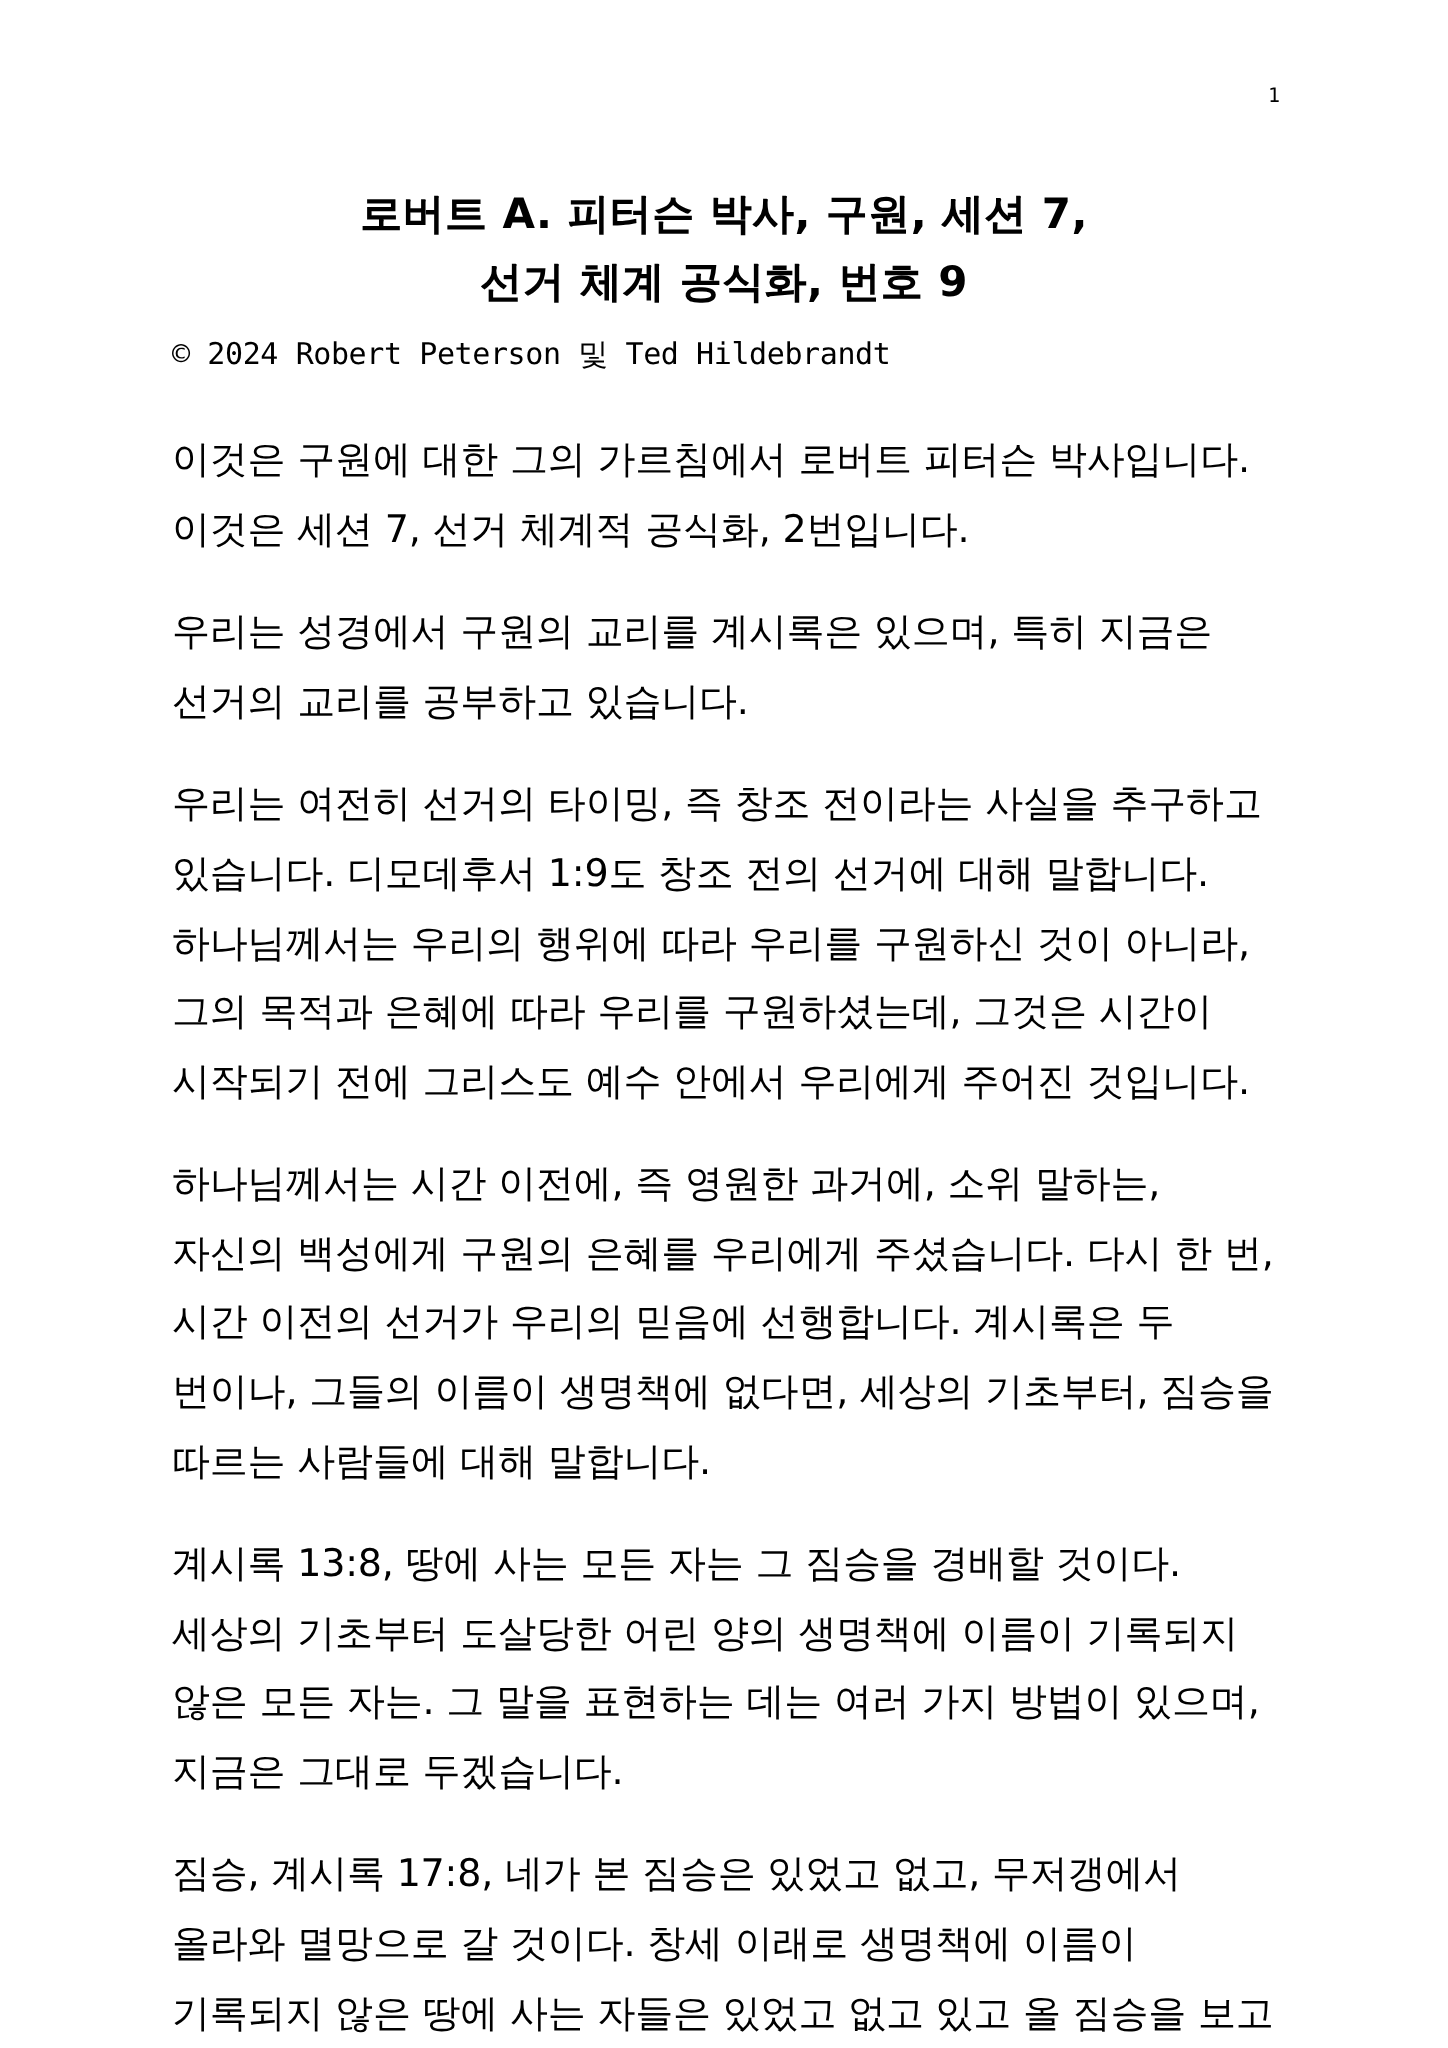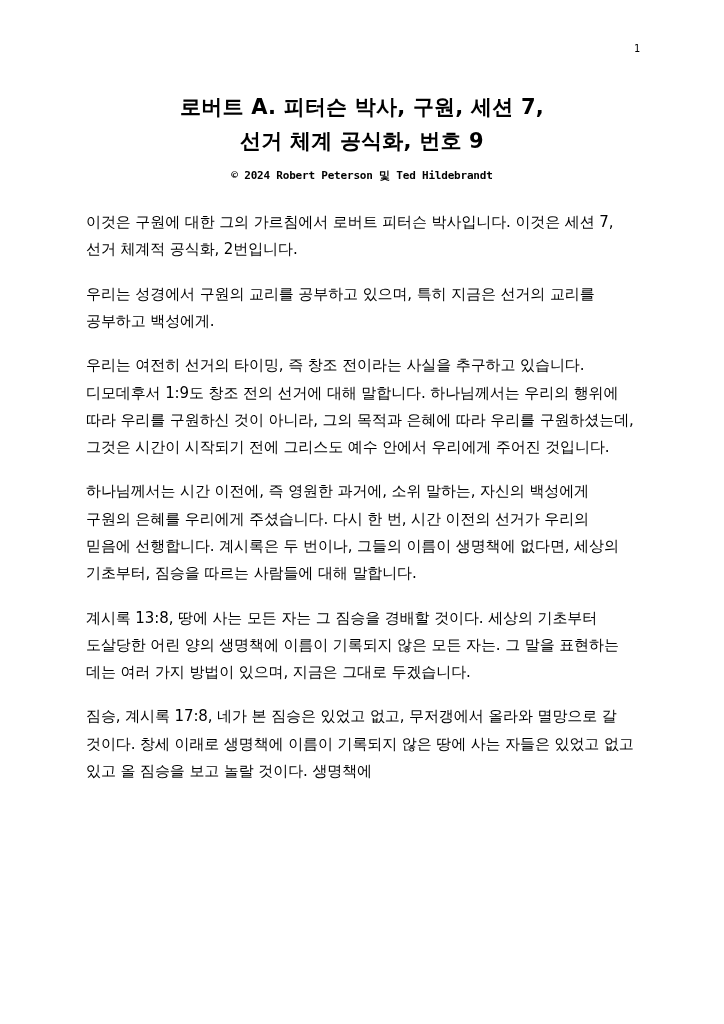--- a/index.html
+++ b/index.html
@@ -44,32 +44,32 @@
     font-weight: bold;
     line-height: 1.62;
     letter-spacing: 0.2px;
     margin: 0 0 2px 0;
   }
   .doc-title .line {
     display: block;
     white-space: pre;
   }
   .copyright {
-    text-align: center;
+    text-align: left;
     font-family: "DejaVu Sans Mono", monospace;
-    font-size: 11px;
-    font-weight: bold;
+    font-size: 15px;
+    font-weight: normal;
     margin: 10px 0 0 0;
     letter-spacing: -0.2px;
   }
   .body-text {
     margin-top: 26px;
   }
   .para {
-    font-size: 15px;
+    font-size: 19px;
     line-height: 1.82;
     margin: 0 0 17px 0;
     text-align: left;
     letter-spacing: -0.1px;
     word-break: keep-all;
   }
   .para:last-child {
     margin-bottom: 12px;
   }
 </style>
@@ -84,21 +84,21 @@
 
     <h1 class="doc-title">
       <span class="line">로버트 A. 피터슨 박사, 구원, 세션 7,</span>
       <span class="line">선거 체계 공식화, 번호 9</span>
     </h1>
 
     <div class="copyright">© 2024 Robert Peterson 및 Ted Hildebrandt</div>
 
     <div class="body-text">
       <p class="para">이것은 구원에 대한 그의 가르침에서 로버트 피터슨 박사입니다. 이것은 세션 7, 선거 체계적 공식화, 2번입니다.</p>
-      <p class="para">우리는 성경에서 구원의 교리를 공부하고 있으며, 특히 지금은 선거의 교리를 공부하고 백성에게.</p>
+      <p class="para">우리는 성경에서 구원의 교리를 계시록은 있으며, 특히 지금은 선거의 교리를 공부하고 있습니다.</p>
       <p class="para">우리는 여전히 선거의 타이밍, 즉 창조 전이라는 사실을 추구하고 있습니다. 디모데후서 1:9도 창조 전의 선거에 대해 말합니다. 하나님께서는 우리의 행위에 따라 우리를 구원하신 것이 아니라, 그의 목적과 은혜에 따라 우리를 구원하셨는데, 그것은 시간이 시작되기 전에 그리스도 예수 안에서 우리에게 주어진 것입니다.</p>
       <p class="para">하나님께서는 시간 이전에, 즉 영원한 과거에, 소위 말하는, 자신의 백성에게 구원의 은혜를 우리에게 주셨습니다. 다시 한 번, 시간 이전의 선거가 우리의 믿음에 선행합니다. 계시록은 두 번이나, 그들의 이름이 생명책에 없다면, 세상의 기초부터, 짐승을 따르는 사람들에 대해 말합니다.</p>
       <p class="para">계시록 13:8, 땅에 사는 모든 자는 그 짐승을 경배할 것이다. 세상의 기초부터 도살당한 어린 양의 생명책에 이름이 기록되지 않은 모든 자는. 그 말을 표현하는 데는 여러 가지 방법이 있으며, 지금은 그대로 두겠습니다.</p>
       <p class="para">짐승, 계시록 17:8, 네가 본 짐승은 있었고 없고, 무저갱에서 올라와 멸망으로 갈 것이다. 창세 이래로 생명책에 이름이 기록되지 않은 땅에 사는 자들은 있었고 없고 있고 올 짐승을 보고 놀랄 것이다. 생명책에</p>
     </div>
 
   </div>
 </div>
 
 </body></html>

